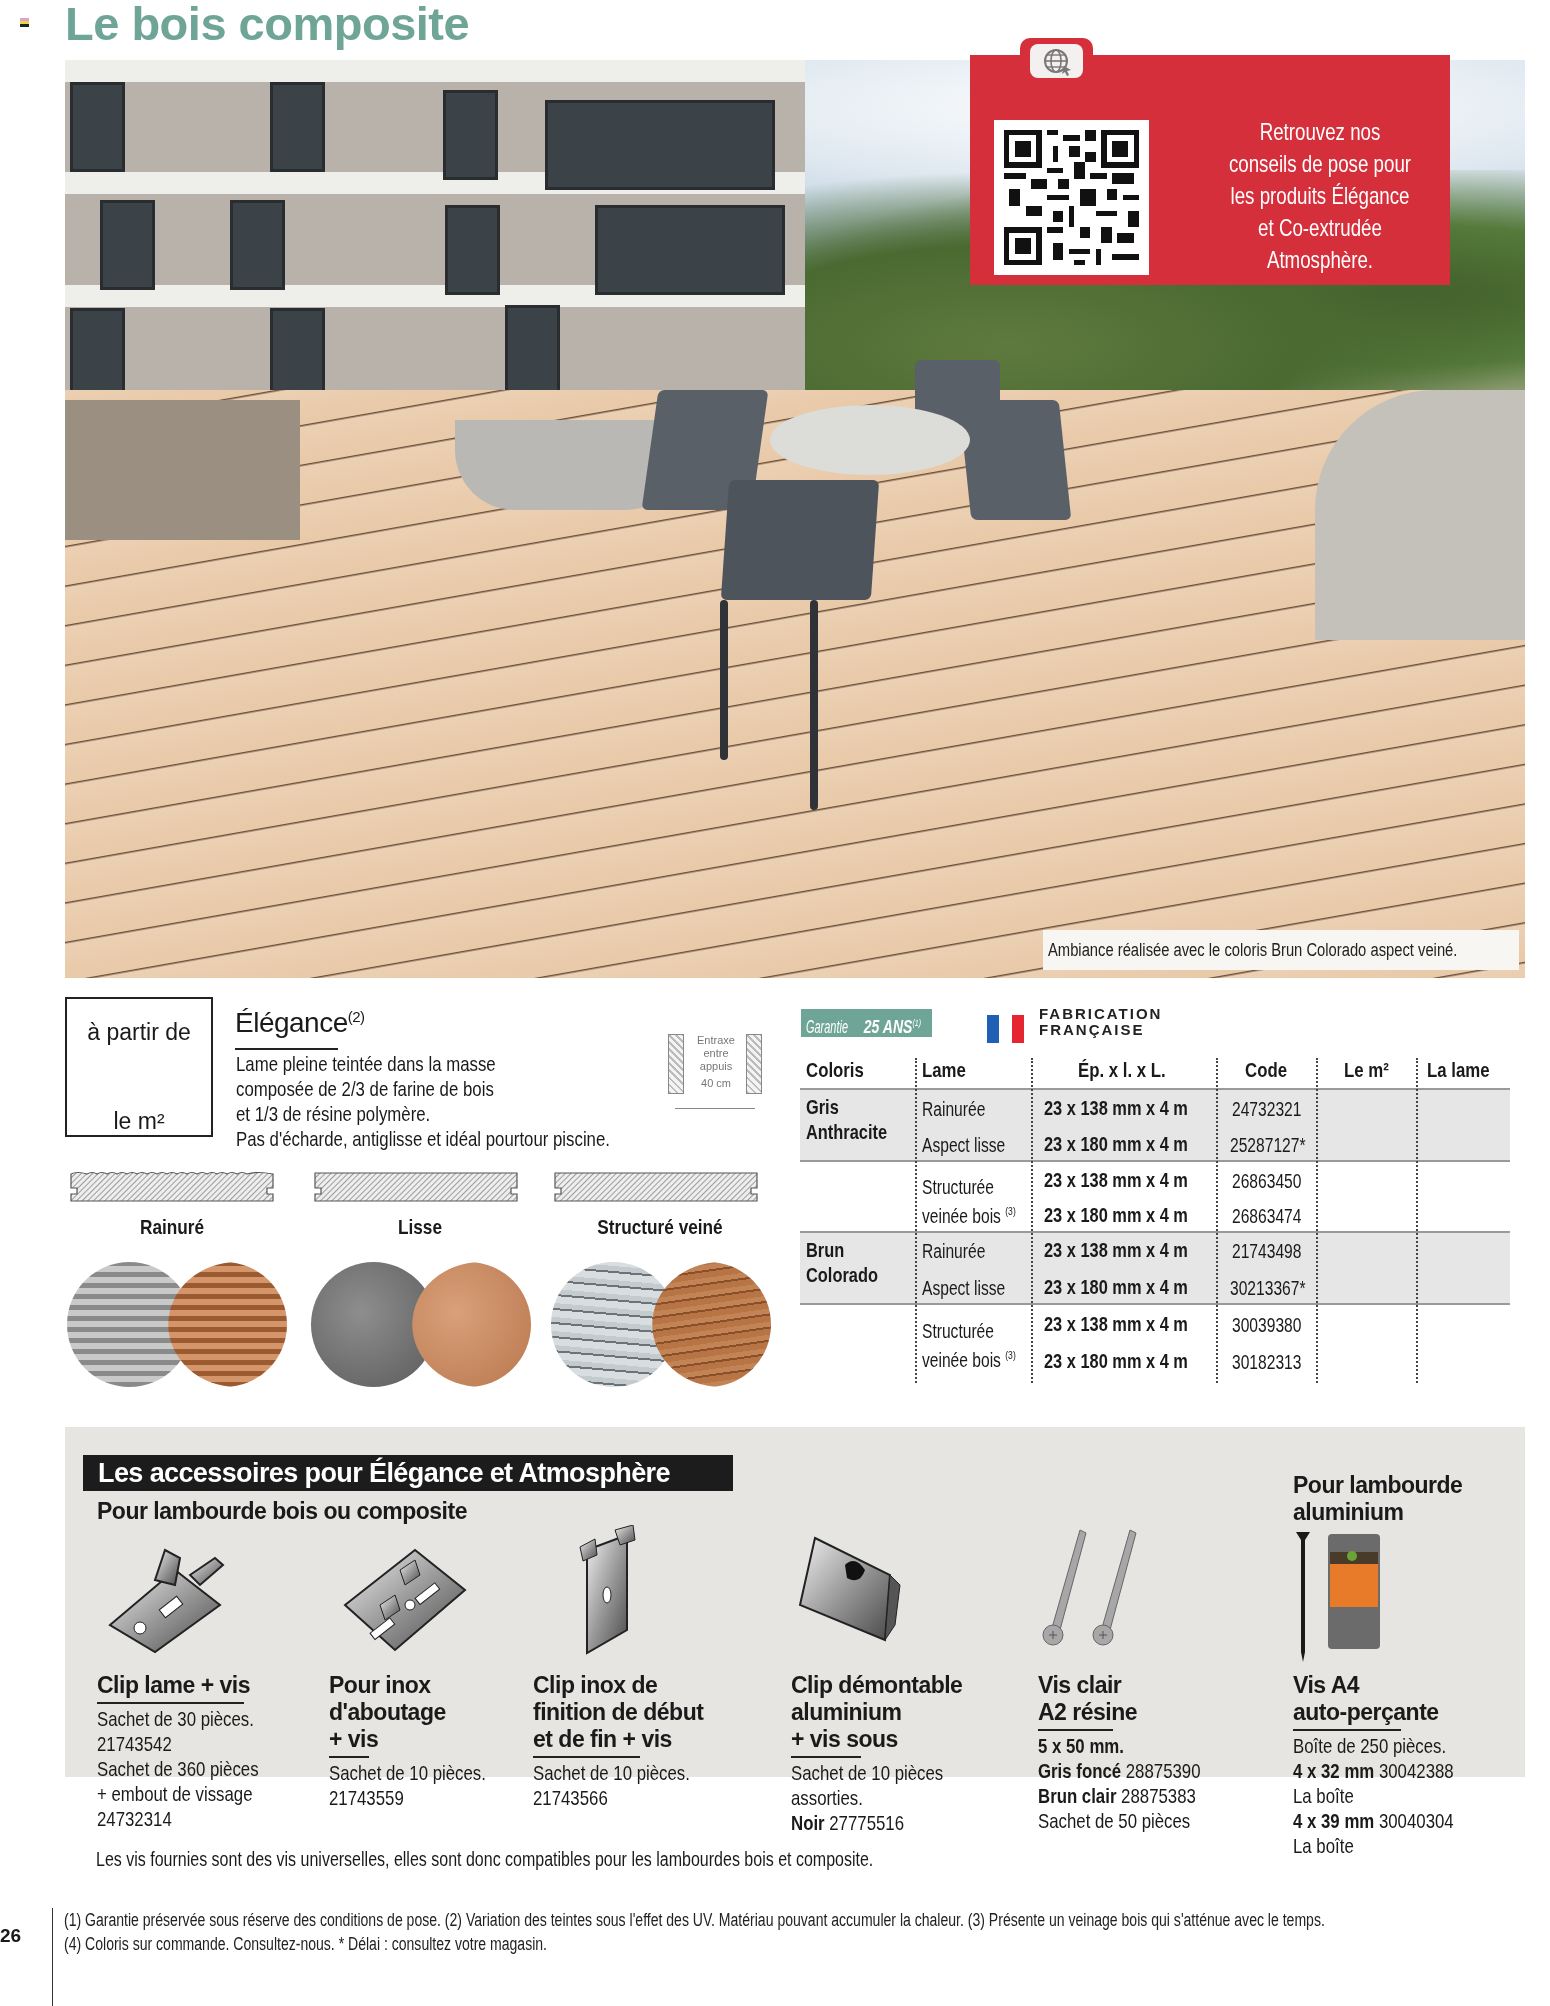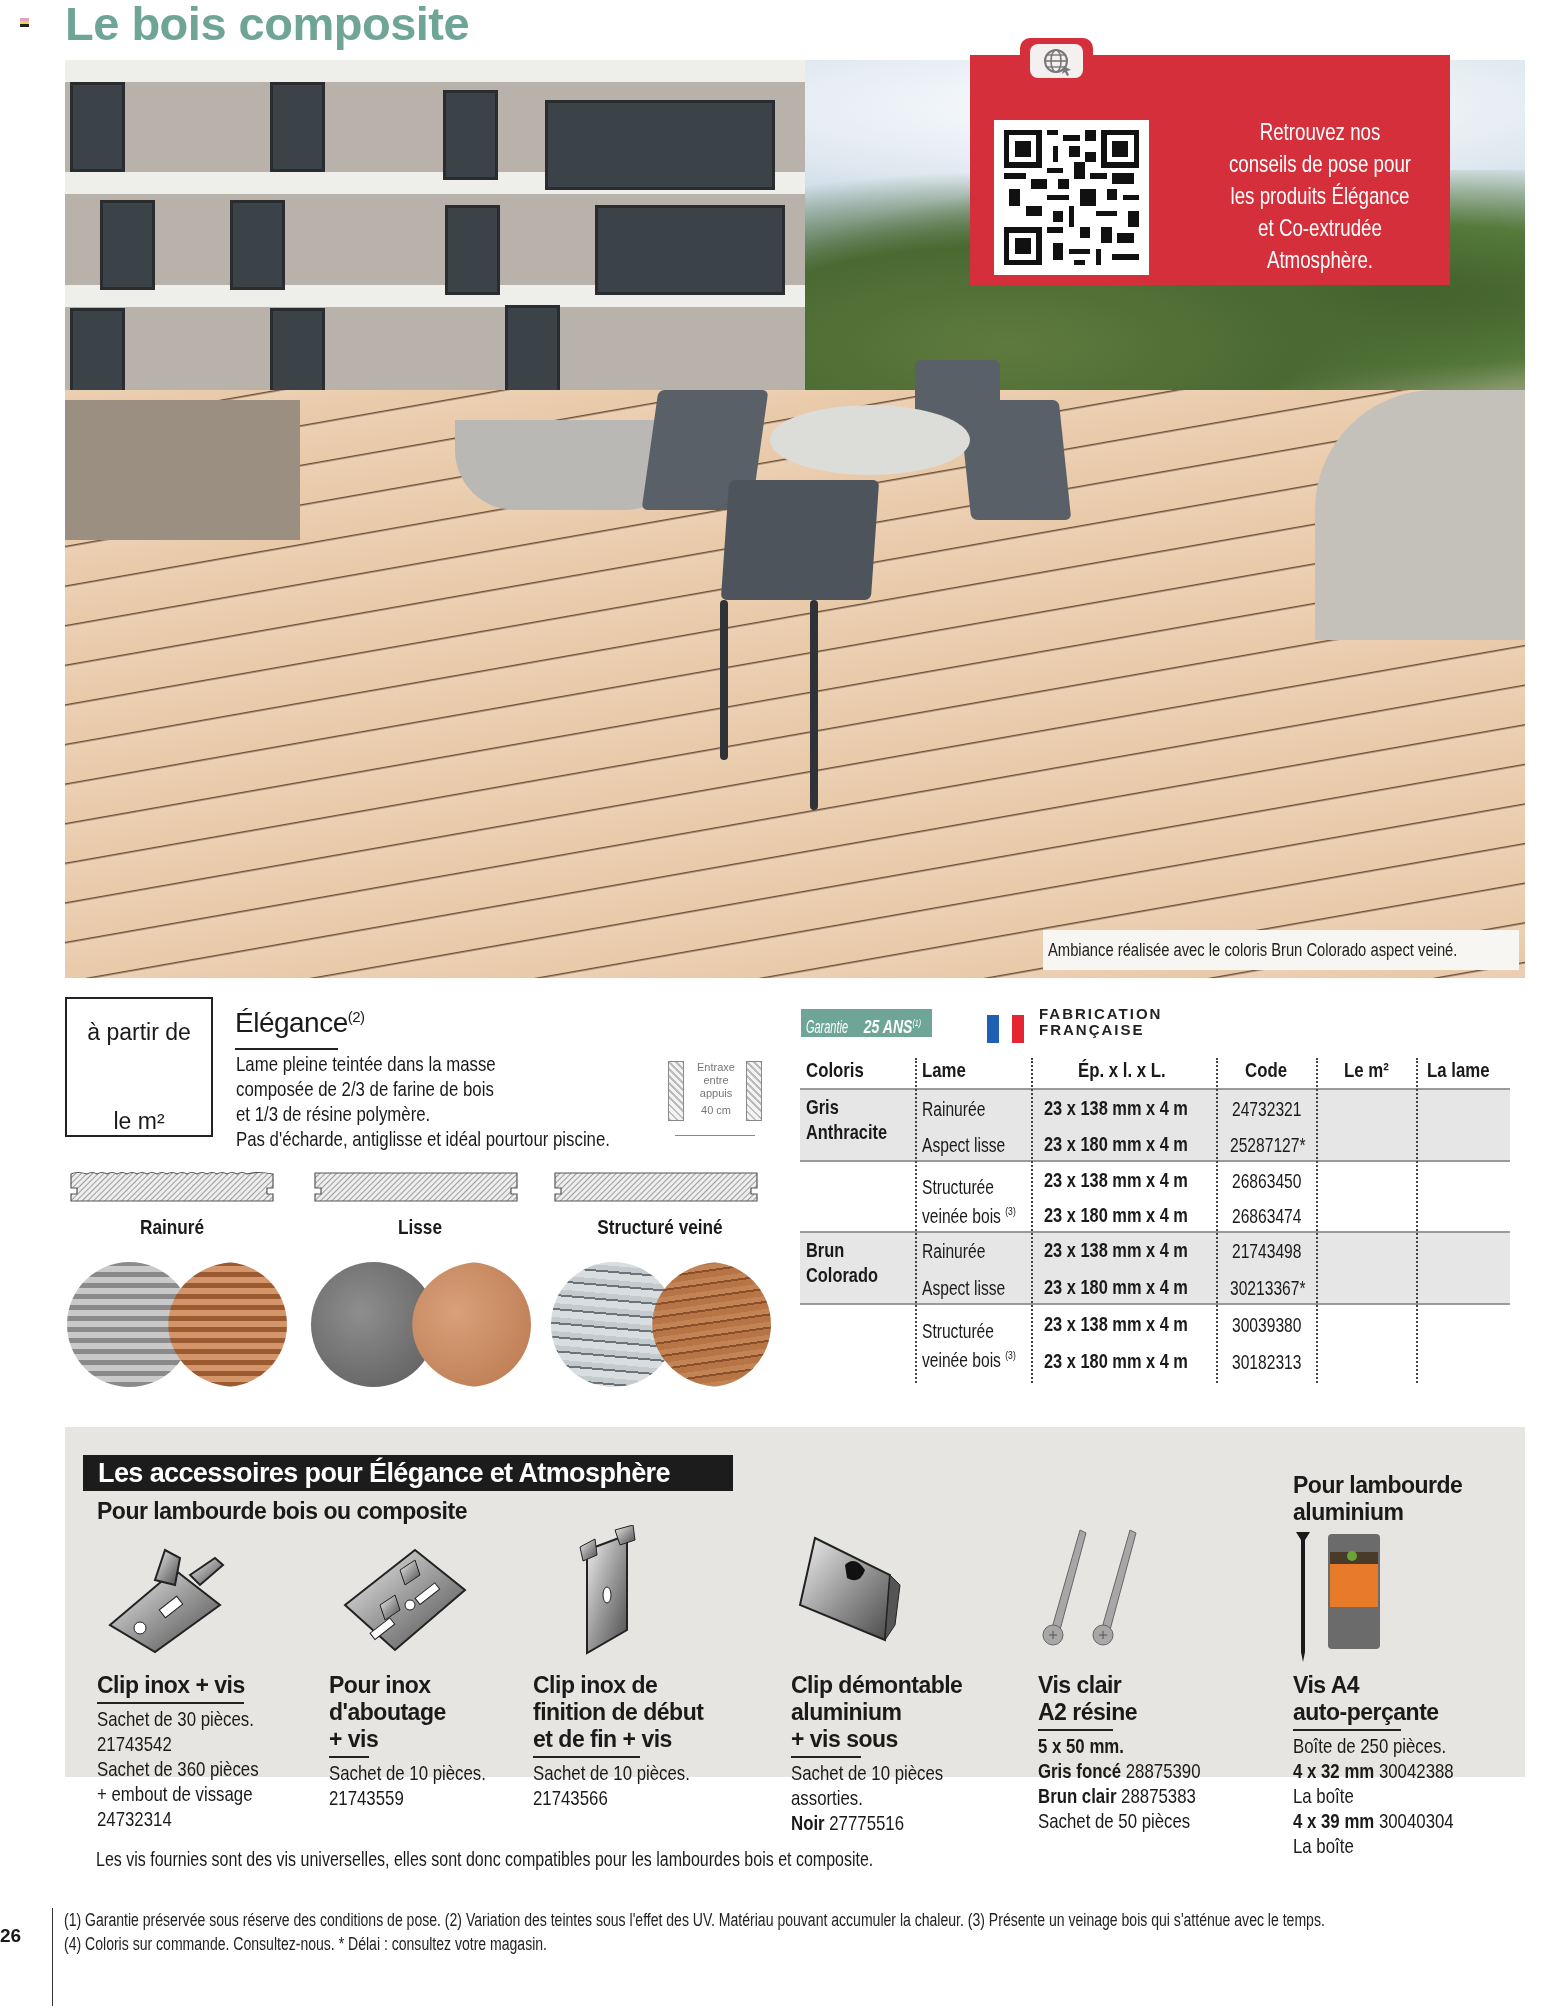--- a/index.html
+++ b/index.html
@@ -42,21 +42,21 @@
   
   .price-box { position: absolute; left: 65px; top: 997px; width: 148px; height: 140px; border: 2px solid #222; }
   .price-from { position: absolute; left: 0; top: 20px; width: 100%; text-align: center; font-size: 23px; }
   .price-unit { position: absolute; left: 0; top: 109px; width: 100%; text-align: center; font-size: 23px; }
 
   .prod-title { position: absolute; left: 235px; top: 1007px; font-size: 28px; font-weight: 400; letter-spacing: -0.5px; }
   .prod-title sup { font-size: 15px; }
   .prod-title-underline { position: absolute; left: 235px; top: 1048px; width: 103px; height: 2px; background: #222; }
   .prod-desc { position: absolute; left: 236px; top: 1051px; font-size: 21px; line-height: 25px; white-space: nowrap; transform: scaleX(0.8); transform-origin: left top; }
 
-  .spacing-diagram { position: absolute; left: 665px; top: 1061px; width: 100px; height: 80px; }
+  .spacing-diagram { position: absolute; left: 665px; top: 1034px; width: 100px; height: 80px; }
   .plank-a, .plank-b { position: absolute; top: 0; width: 16px; height: 60px; border: 1px solid #888;
     background: repeating-linear-gradient(45deg, #bbb 0 2px, #f3f3f3 2px 5px); }
   .plank-a { left: 3px; } .plank-b { left: 81px; }
   .diag-text { position: absolute; left: 22px; top: 0; width: 58px; text-align: center; font-size: 11px; line-height: 13px; color: #777; }
   .diag-line { position: absolute; left: 10px; top: 74px; width: 80px; height: 1px; background: #888; }
 
   .profile { position: absolute; top: 1170px; width: 210px; height: 35px; }
   .profile-label { position: absolute; top: 1215px; font-size: 21px; font-weight: 700; text-align:center; transform: scaleX(0.82); }
   .swatch { position: absolute; top: 1262px; width: 125px; height: 125px; border-radius: 50%; }
 
@@ -399,21 +399,21 @@
 </svg>
 <svg class="icon-img" style="left:1290px;top:1532px" width="135" height="130" viewBox="0 0 135 130">
   <path d="M6 0 L20 0 L15 8 L15 120 L13 130 L11 120 L11 8 Z" fill="#1a1a1a"></path>
   <rect x="38" y="2" width="52" height="115" rx="4" fill="#6b6b6b"></rect>
   <rect x="40" y="25" width="48" height="50" fill="#e87b2a"></rect>
   <rect x="40" y="20" width="48" height="12" fill="#4a3a2a"></rect>
   <circle cx="62" cy="24" r="5" fill="#6aa636"></circle>
 </svg>
 
 <div class="acc-item" style="left:97px">
-  <div class="acc-name">Clip inox + vis</div>
+  <div class="acc-name">Clip lame + vis</div>
   <div class="acc-rule" style="width:147px"></div>
   <div class="acc-line">Sachet de 30 pièces.</div>
   <div class="acc-line">21743542</div>
   <div class="acc-line">Sachet de 360 pièces</div>
   <div class="acc-line">+ embout de vissage</div>
   <div class="acc-line">24732314</div>
 </div>
 
 <div class="acc-item" style="left:329px">
   <div class="acc-name">Pour inox</div>

